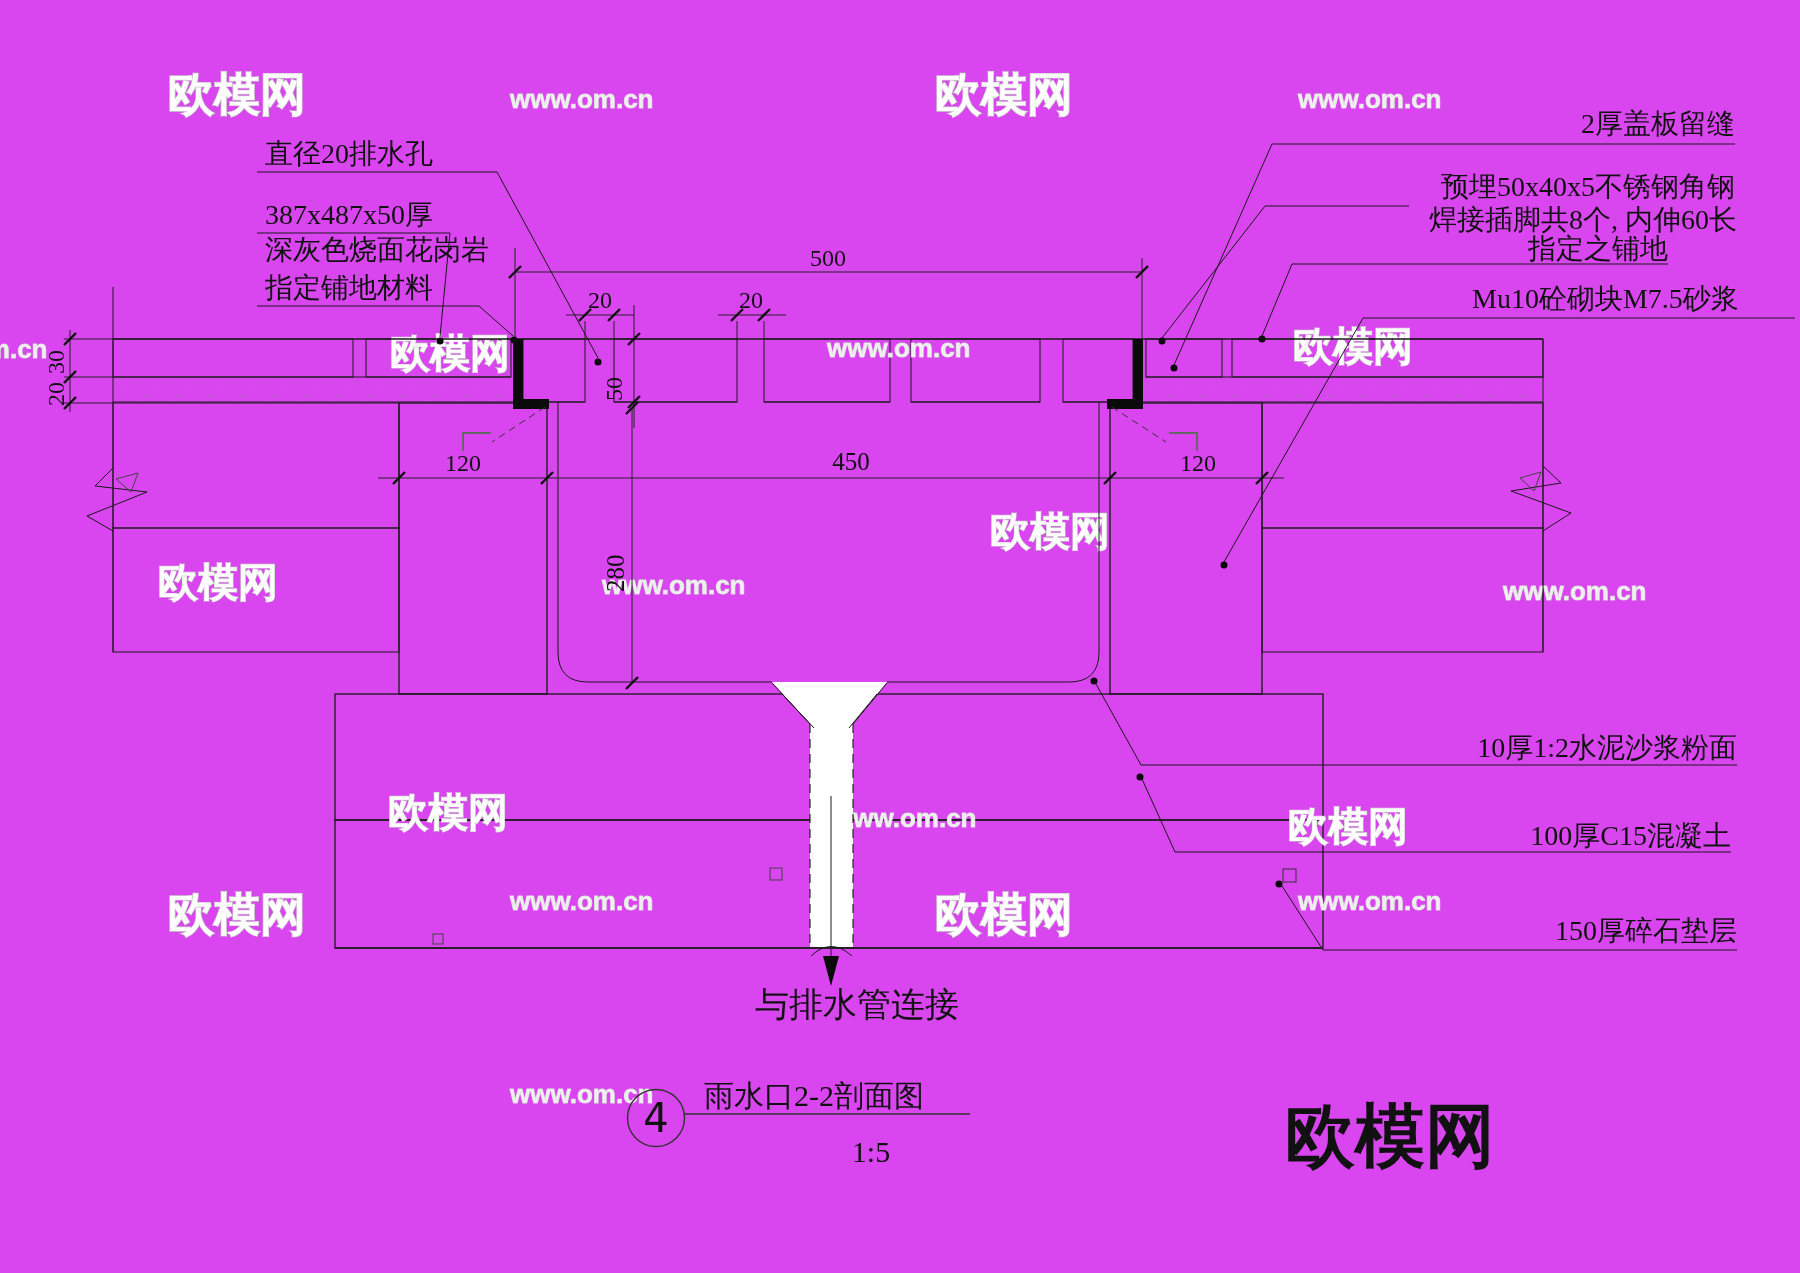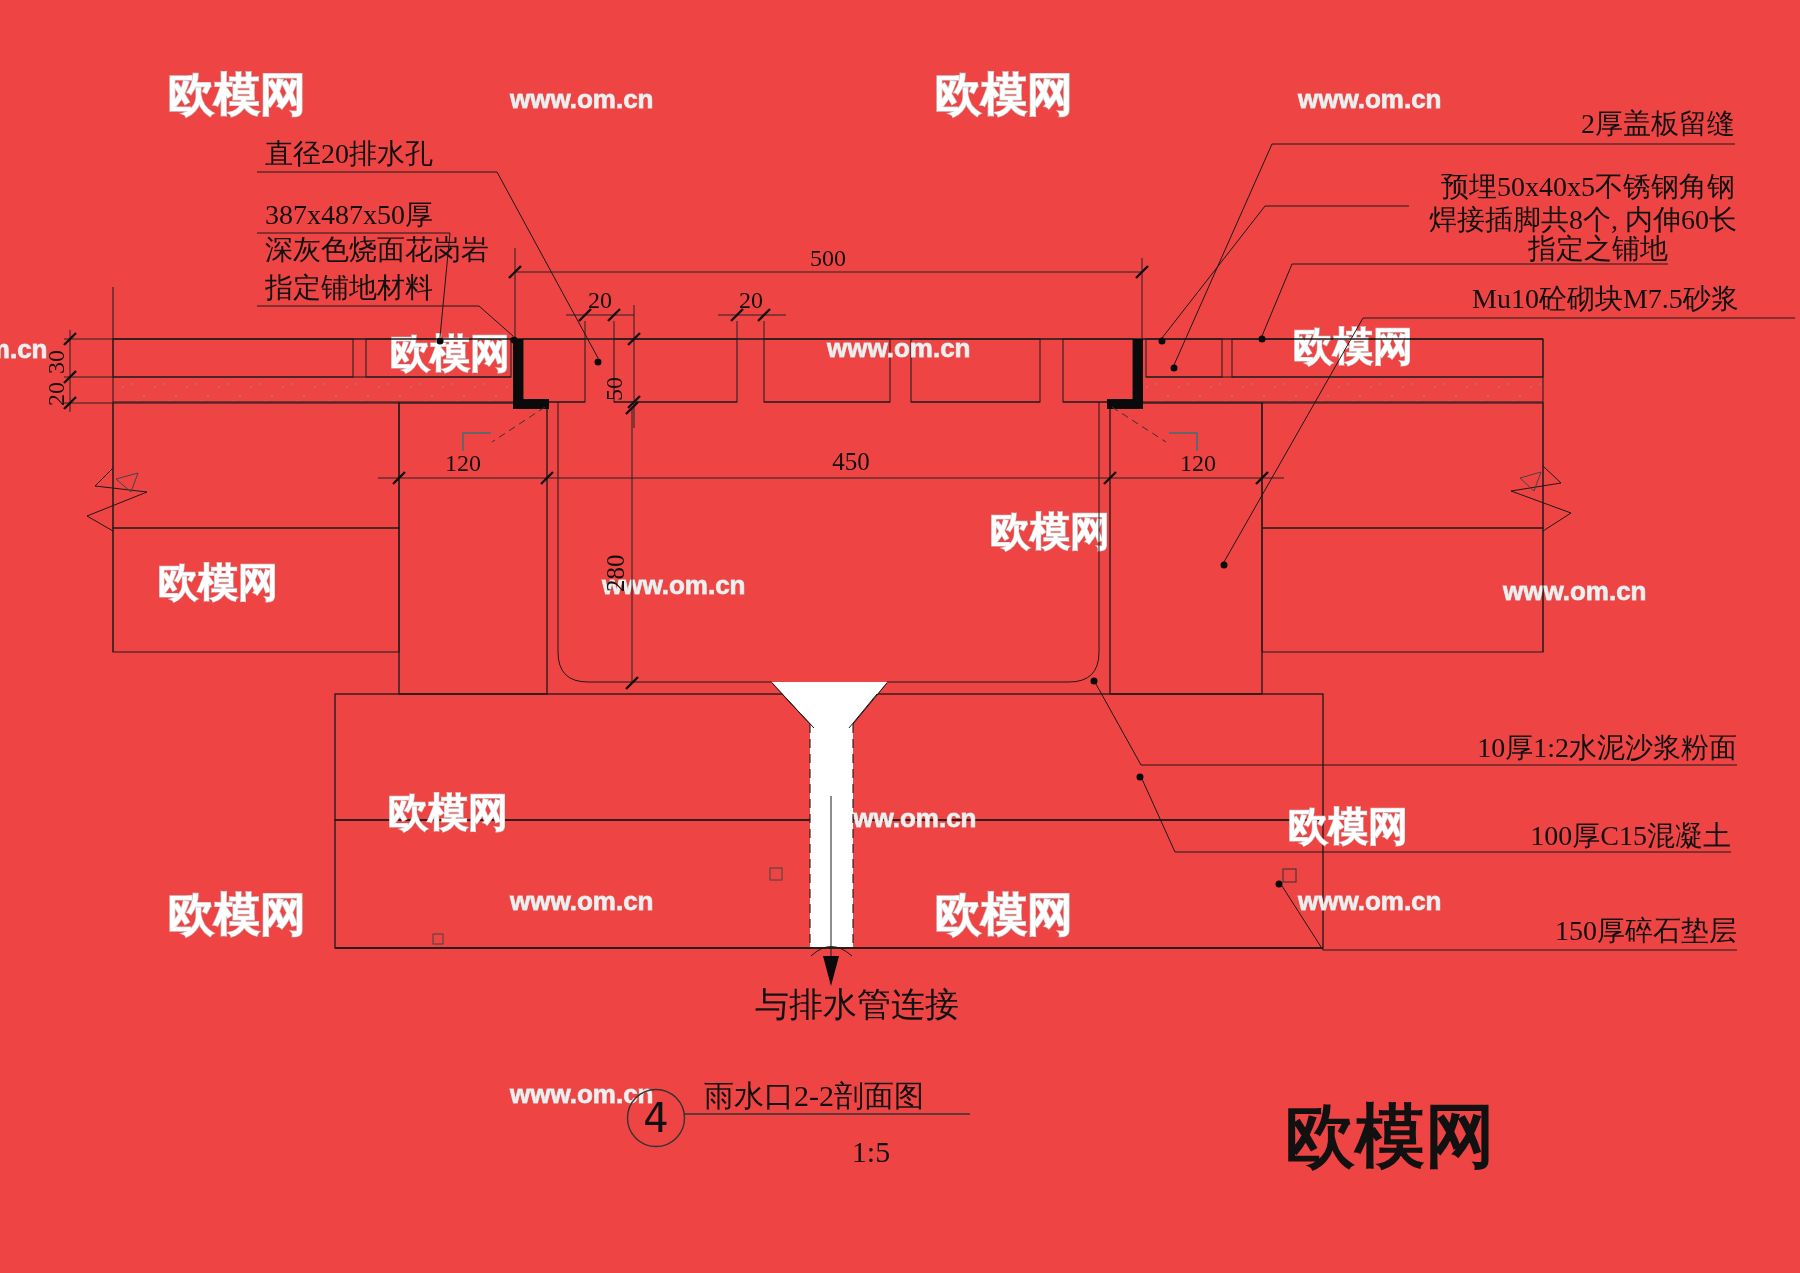--- a/index.html
+++ b/index.html
@@ -1,16 +1,16 @@
 <!DOCTYPE html>
 <html><head>
 <meta charset="utf-8">
 <style>
   html,body{margin:0;padding:0;background:#ffffff;}
-  #stage{position:relative;width:1800px;height:1273px;background:#ef4444;overflow:hidden;}
+  #stage{position:relative;width:1800px;height:1273px;background:#d946ef;overflow:hidden;}
   svg{display:block;}
   text{fill:#111;}
   .cjk{font-family:"Liberation Serif","DejaVu Serif",serif;font-size:28px;}
   .dim{font-family:"Liberation Serif","DejaVu Serif",serif;font-size:24px;}
   .dimb{font-family:"Liberation Serif","DejaVu Serif",serif;font-size:25px;}
   .titlecjk{font-family:"Liberation Serif","DejaVu Serif",serif;font-size:30px;}
   .titlenum{font-family:"DejaVu Sans","Liberation Sans",sans-serif;font-size:40px;}
   .wm-brand{font-family:"Liberation Sans","DejaVu Sans",sans-serif;font-size:46px;font-weight:bold;
             fill:#ffffff;stroke:#cccccc;stroke-width:1.5;paint-order:stroke;}
   .wm-brand-sm{font-family:"Liberation Sans","DejaVu Sans",sans-serif;font-size:40px;font-weight:bold;

